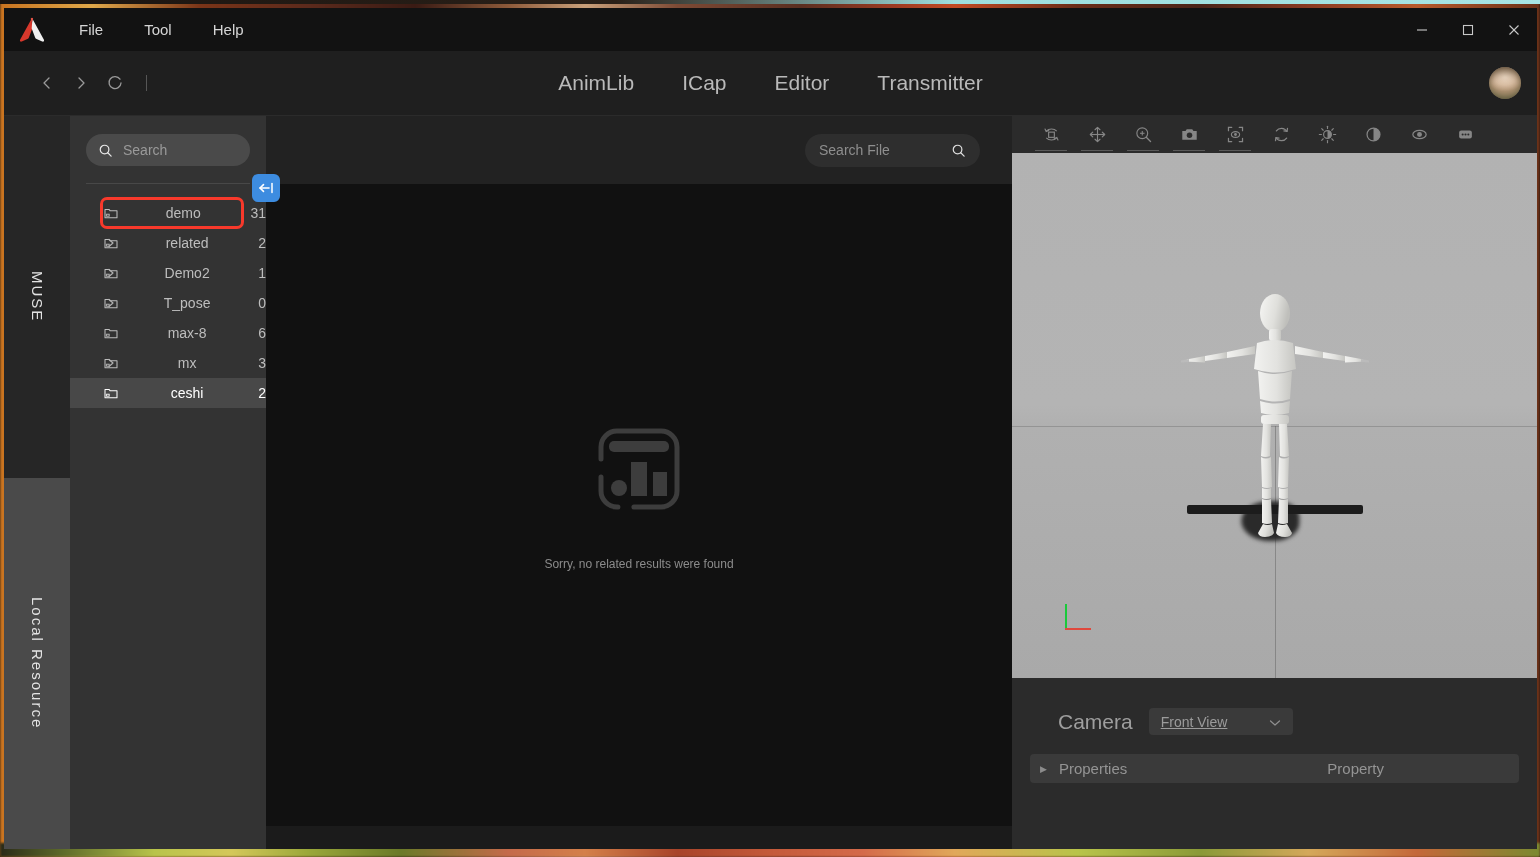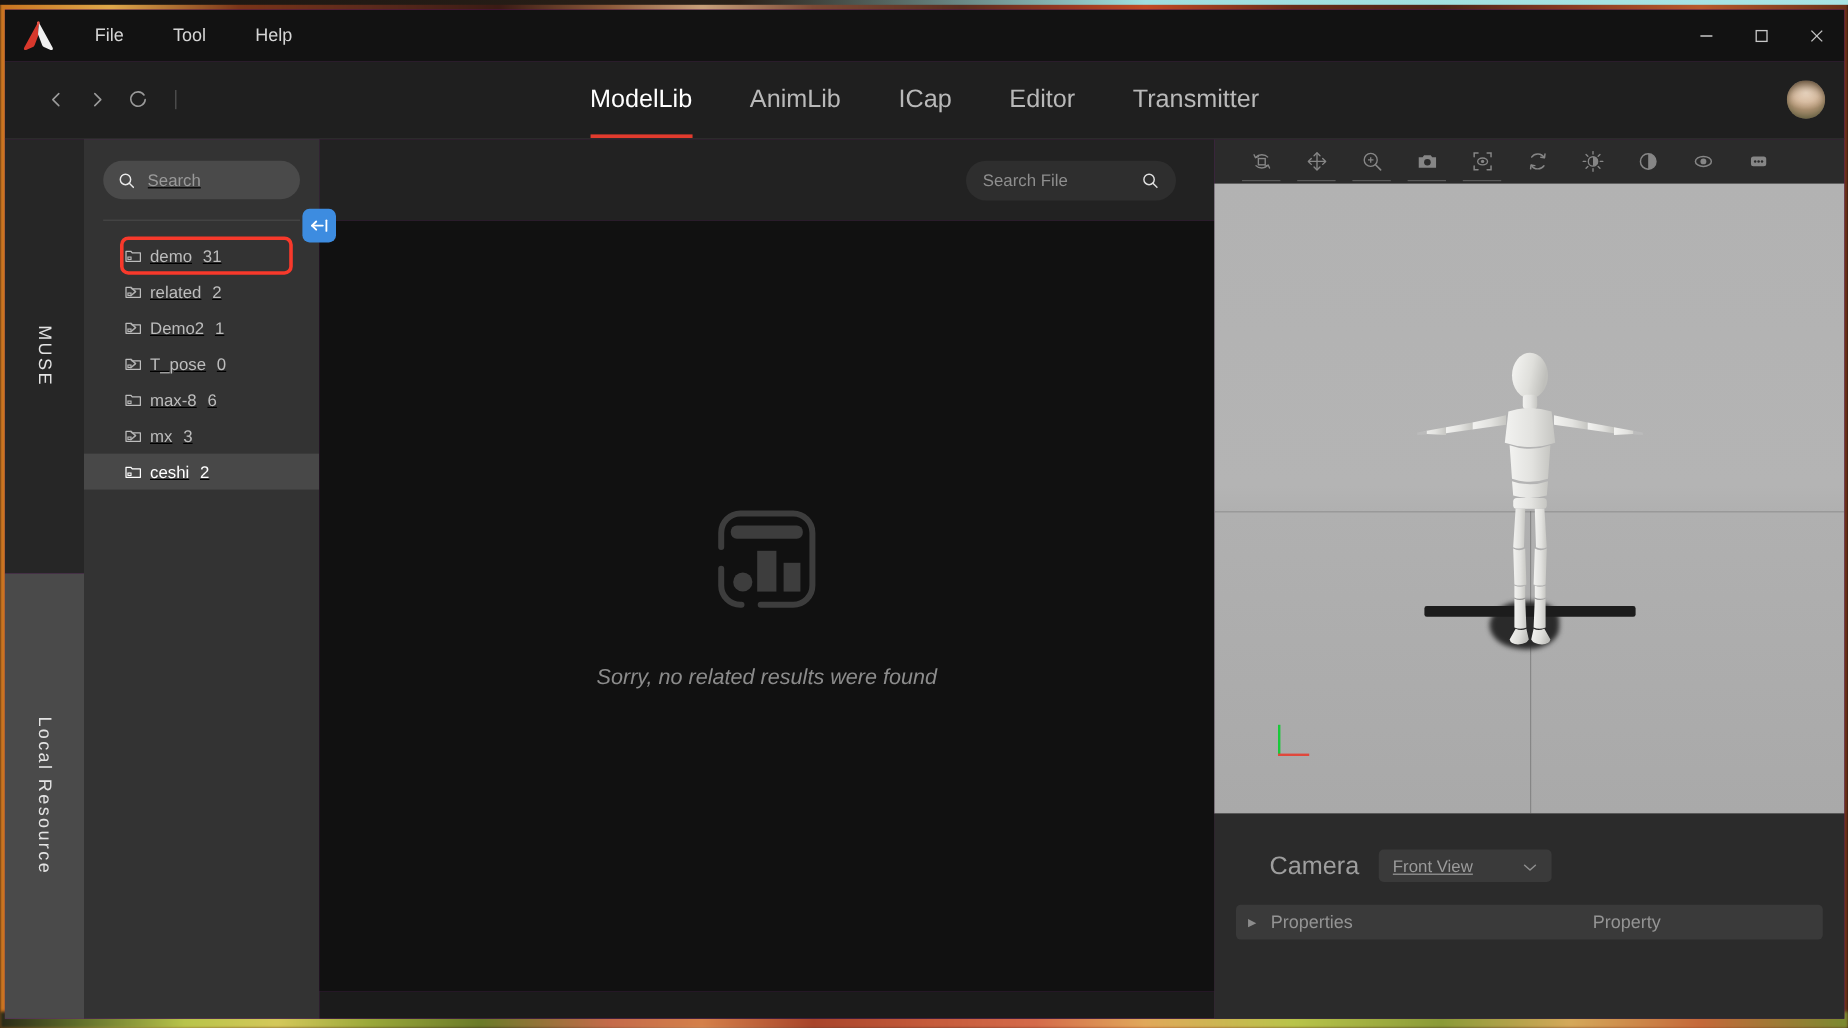--- a/index.html
+++ b/index.html
@@ -111,21 +111,21 @@
   .rail-tab span {
     writing-mode: vertical-rl; text-orientation: mixed;
     letter-spacing: 2px; font-size: 15px; color: #e3e3e3; white-space: nowrap;
   }
   .rail-tab.muse { height: 362px; background: #262626; }
   .rail-tab.local { flex: 1; background: #4a4a4a; }
 
   
   .sidebar {
     width: 196px; flex: none; background: #333333;
-    display: flex; flex-direction: column; position: relative; text-decoration: underline;
+    display: flex; flex-direction: column; position: relative;
   }
   .side-search-wrap { padding: 18px 16px 0 16px; }
   .side-search {
     height: 32px; background: #4a4a4a; border-radius: 16px;
     display: flex; align-items: center; padding: 0 12px; gap: 10px;
   }
   .side-search input {
     background: transparent; border: 0; outline: none; flex: 1;
     color: #e6e6e6; font-size: 14px; font-family: inherit; min-width: 0;
   }
@@ -135,20 +135,21 @@
     position: absolute; right: -14px; top: 58px;
     width: 28px; height: 28px; border-radius: 6px;
     background: #3d8ce0; display: flex; align-items: center; justify-content: center;
     color: #fff; cursor: default; z-index: 5;
   }
   .tree { margin-top: 14px; }
   .tree-row {
     height: 30px; display: flex; align-items: center;
     font-size: 14px; color: #bdbdbd; cursor: default; position: relative;
     padding-left: 34px;
+    justify-content: space-between;
   }
   .tree-row.selected { background: #484848; color: #ffffff; }
   .tree-row .caret {
     position: absolute; left: 36px; width: 10px; color: #b0b0b0;
     display: flex; align-items: center; justify-content: center;
   }
   .tree-row .folder-ico { margin-right: 7px; display: flex; align-items: center; }
   .tree-row .tname { white-space: nowrap; }
   .tree-row .tcount { margin-left: 9px; }
   .tree-row.highlight::after {
@@ -173,21 +174,21 @@
   }
   .file-search input::placeholder { color: #8e8e8e; }
   .content-main {
     flex: 1; background: #111111; position: relative;
     display: flex; align-items: center; justify-content: center;
   }
   .empty-state {
     display: flex; flex-direction: column; align-items: center;
     margin-top: -22px;
   }
-  .empty-text { margin-top: 36px; color: #8c8c8c; font-size: 18px; font-style: italic; }
+  .empty-text { margin-top: 36px; color: #8c8c8c; font-size: 12px; }
   .content-foot { height: 23px; flex: none; background: #1b1b1b; }
 
   
   .viewer {
     width: 525px; flex: none; background: #2b2b2b;
     display: flex; flex-direction: column;
   }
   .view-toolbar {
     height: 37px; flex: none; display: flex; align-items: center;
     padding-left: 16px; gap: 0px;
@@ -304,21 +305,20 @@
       </div>
       <div class="nav-ctrl">
         <svg width="18" height="18" viewBox="0 0 18 18">
           <path d="M14 5.2 A6 6 0 1 0 15 9" fill="none" stroke="currentColor" stroke-width="1.3" stroke-linecap="round"></path>
         </svg>
       </div>
       <div class="nav-divider"></div>
     </div>
 
     <div class="tabs">
-      <div class="tab active">ModelLib</div>
       <div class="tab">AnimLib</div>
       <div class="tab">ICap</div>
       <div class="tab">Editor</div>
       <div class="tab">Transmitter</div>
     </div>
 
     <div class="avatar"></div>
   </div>
 
   <div class="body">

